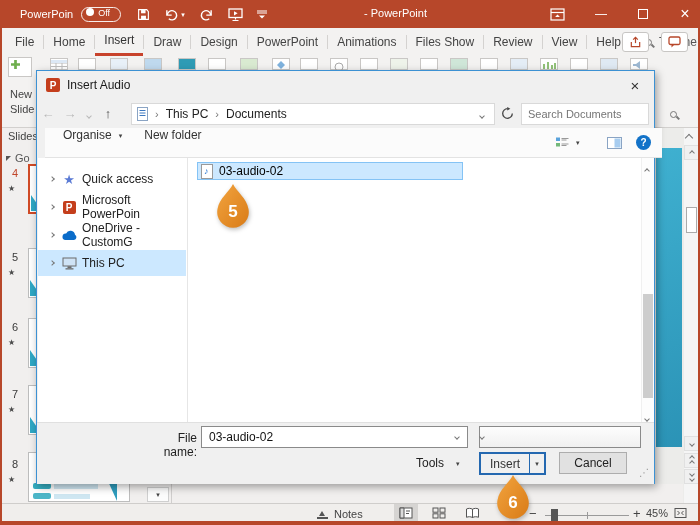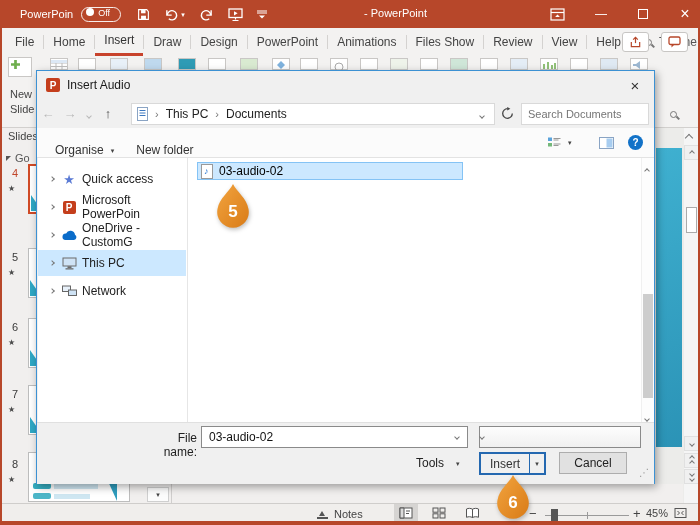--- a/index.html
+++ b/index.html
@@ -60,21 +60,21 @@
   .pplogo{width:14px;height:14px;background:#C43E1C;color:#fff;font-weight:bold;font-size:10px;display:inline-flex;align-items:center;justify-content:center;border-radius:2px;margin:0 7px 0 9px}
   .dclose{position:absolute;right:6px;top:3px;width:26px;height:22px;display:flex;align-items:center;justify-content:center;font-size:15px;color:#333}
   .addr{position:absolute;left:0;top:28px;width:100%;height:29px;display:flex;align-items:center}
   .navarrow{font-size:13px;width:22px;text-align:center}
   .crumbbox{position:absolute;left:94px;top:4px;width:364px;height:22px;background:#fff;border:1px solid #d9d9d9;display:flex;align-items:center;font-size:12px;color:#222}
   .crumbsep{color:#777;margin:0 7px;font-size:11px}
   .searchbox{position:absolute;left:484px;top:4px;width:128px;height:22px;background:#fff;border:1px solid #d9d9d9;display:flex;align-items:center}
   .searchbox input{border:none;outline:none;flex:1;font-size:11px;color:#444;padding-left:6px;font-family:"Liberation Sans",sans-serif;background:transparent}
   .mag{width:7px;height:7px;border:1.4px solid #777;border-radius:50%;position:relative;margin-right:8px;flex:none}
   .mag::after{content:"";position:absolute;width:4px;height:1.5px;background:#777;transform:rotate(45deg);right:-3.5px;bottom:-1.5px}
-  .cmdbar{position:absolute;left:0;top:57px;width:617px;height:30px;background:#fbfbfb;border-bottom:1px solid #e3e3e3;display:flex;align-items:flex-end;font-size:12px;color:#333}
+  .cmdbar{position:absolute;left:8px;top:57px;width:617px;height:30px;background:#fbfbfb;border-bottom:1px solid #e3e3e3;display:flex;align-items:flex-start;font-size:12px;color:#333}
   .body{position:absolute;left:1px;top:87px;width:615px;height:264px;background:#fff}
   .sdiv{position:absolute;left:149px;top:0;width:1px;height:264px;background:#e6e6e6}
   .srow{position:absolute;left:0;width:148px;height:26px;display:flex;align-items:center;font-size:12px;color:#222}
   .srow.sel{background:#CCE8FF}
   .srow .chv{margin-left:12px;flex:none}
   .srow .sic{width:26px;display:flex;justify-content:center;flex:none;margin-left:2px}
   .filerow{position:absolute;left:159px;top:4px;width:266px;height:18px;background:#CCE8FF;border:1px solid #84c3f5;display:flex;align-items:center;font-size:12px;color:#000}
   .fdoc{width:12px;height:15px;background:#fff;border:1px solid #9a9a9a;position:relative;margin:0 6px 0 3px;flex:none}
   .fdoc span{position:absolute;left:2px;top:1px;color:#2E7CD6;font-size:9px}
   .lsb{position:absolute;left:604px;top:87px;width:13px;height:264px;background:#fdfdfd;border-left:1px solid #f0f0f0}
@@ -442,30 +442,20 @@
         <span class="chv r sm"></span>
         <span class="sic">
             <svg width="15" height="13">
               <rect x="1" y="1" width="13" height="8" fill="#cfe3f5" stroke="#6b6b6b"></rect>
               <rect x="5.5" y="9.3" width="4" height="1.8" fill="#6b6b6b"></rect>
               <rect x="3.5" y="11.2" width="8" height="1.3" fill="#6b6b6b"></rect>
             </svg>
           </span>
         <span>This PC</span>
       </div>
-      <div class="srow" style="top:120px">
-        <span class="chv r sm"></span>
-        <span class="sic">
-            <svg width="15" height="12">
-              <rect x="0.5" y="1" width="8" height="5.5" fill="#e8f1fa" stroke="#666"></rect>
-              <rect x="6.5" y="5" width="8" height="5.5" fill="#cfe3f5" stroke="#666"></rect>
-            </svg>
-          </span>
-        <span>Network</span>
-      </div>
 
       <div class="filerow">
         <span class="fdoc">
             <span>♪</span>
           </span>
         <span>03-audio-02</span>
       </div>
     </div>
 
     <div class="lsb">

